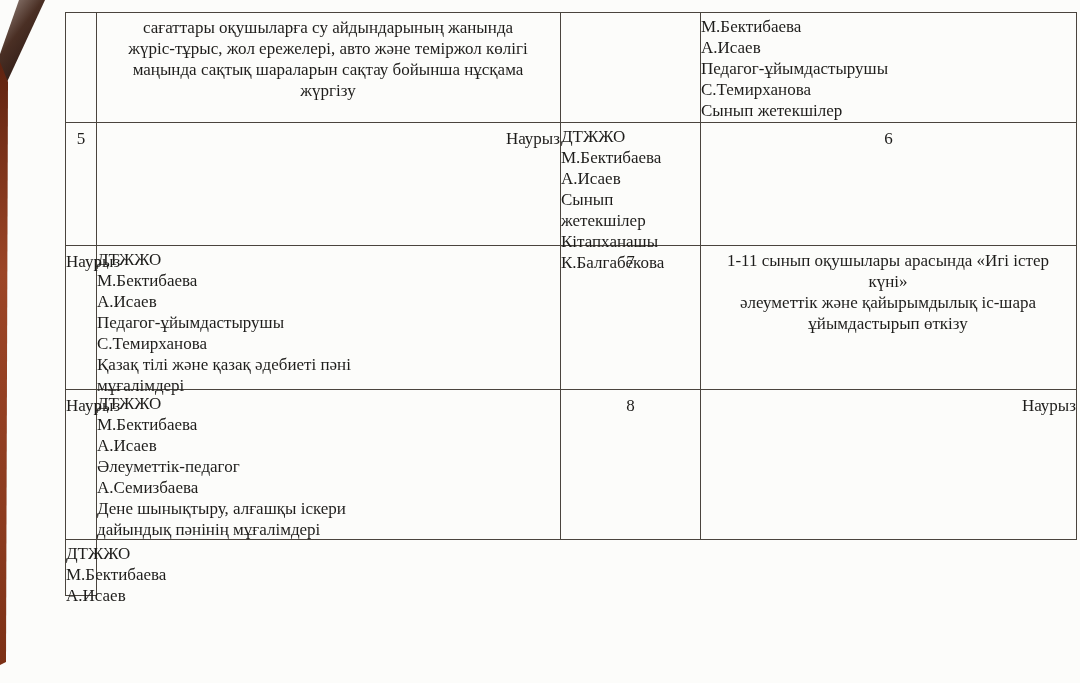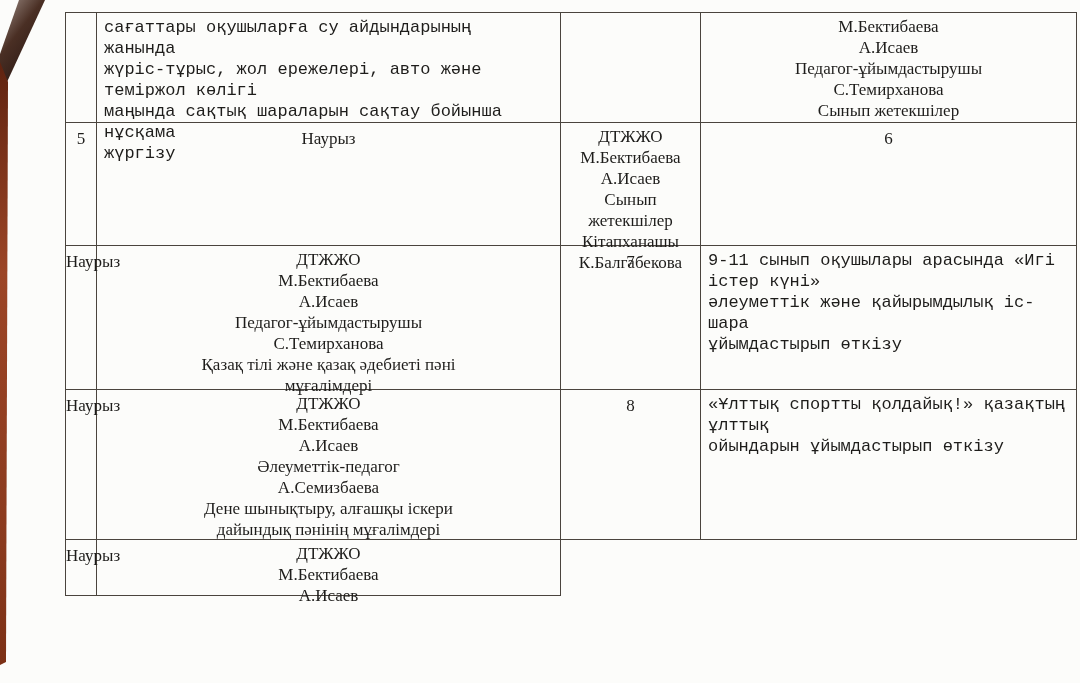--- a/index.html
+++ b/index.html
@@ -22,23 +22,23 @@
     background:transparent;
   }
   .cell{
     border-right:1px solid #4a443d;
     border-bottom:1px solid #4a443d;
     box-sizing:border-box;
     font-size:17px;line-height:21px;
     overflow:visible;
   }
   .cell.num{text-align:center;padding-top:5px;}
-  .cell.task{padding:4px 8px 0 7px;white-space:pre-line;text-align:left;font-family:Liberation Mono, monospace;}
-  .cell.month{text-align:center;padding-top:5px;}
-  .cell.resp{text-align:center;padding-top:3px;white-space:pre-line;}
+  .cell.task{padding:4px 8px 0 7px;white-space:pre-line;text-align:center;}
+  .cell.month{text-align:right;padding-top:5px;}
+  .cell.resp{padding-top:3px;white-space:pre-line;}
 </style>
 </head>
 <body>
 
 <div class="page"></div>
 
 <svg class="scan-decor" width="70" height="683" viewBox="0 0 70 683" aria-hidden="true">
   <defs>
     <linearGradient id="foldGrad" x1="0" y1="0" x2="0.7" y2="1">
       <stop offset="0" stop-color="#a2938c"></stop>
@@ -83,33 +83,31 @@
   <div class="cell month">Наурыз</div>
   <div class="cell resp">ДТЖЖО
 М.Бектибаева
 А.Исаев
 Педагог-ұйымдастырушы
 С.Темирханова
 Қазақ тілі және қазақ әдебиеті пәні
 мұғалімдері</div>
 
   <div class="cell num">7</div>
-  <div class="cell task">9-11 сынып оқушылары арасында «Игі істер күні»
+  <div class="cell task">1-11 сынып оқушылары арасында «Игі істер күні»
 әлеуметтік және қайырымдылық іс-шара
 ұйымдастырып өткізу</div>
   <div class="cell month">Наурыз</div>
   <div class="cell resp">ДТЖЖО
 М.Бектибаева
 А.Исаев
 Әлеуметтік-педагог
 А.Семизбаева
 Дене шынықтыру, алғашқы іскери
 дайындық пәнінің мұғалімдері</div>
 
   <div class="cell num">8</div>
-  <div class="cell task">«Ұлттық спортты қолдайық!» қазақтың ұлттық
-ойындарын ұйымдастырып өткізу</div>
   <div class="cell month">Наурыз</div>
   <div class="cell resp">ДТЖЖО
 М.Бектибаева
 А.Исаев</div>
 
 </div>
 
 </body></html>

